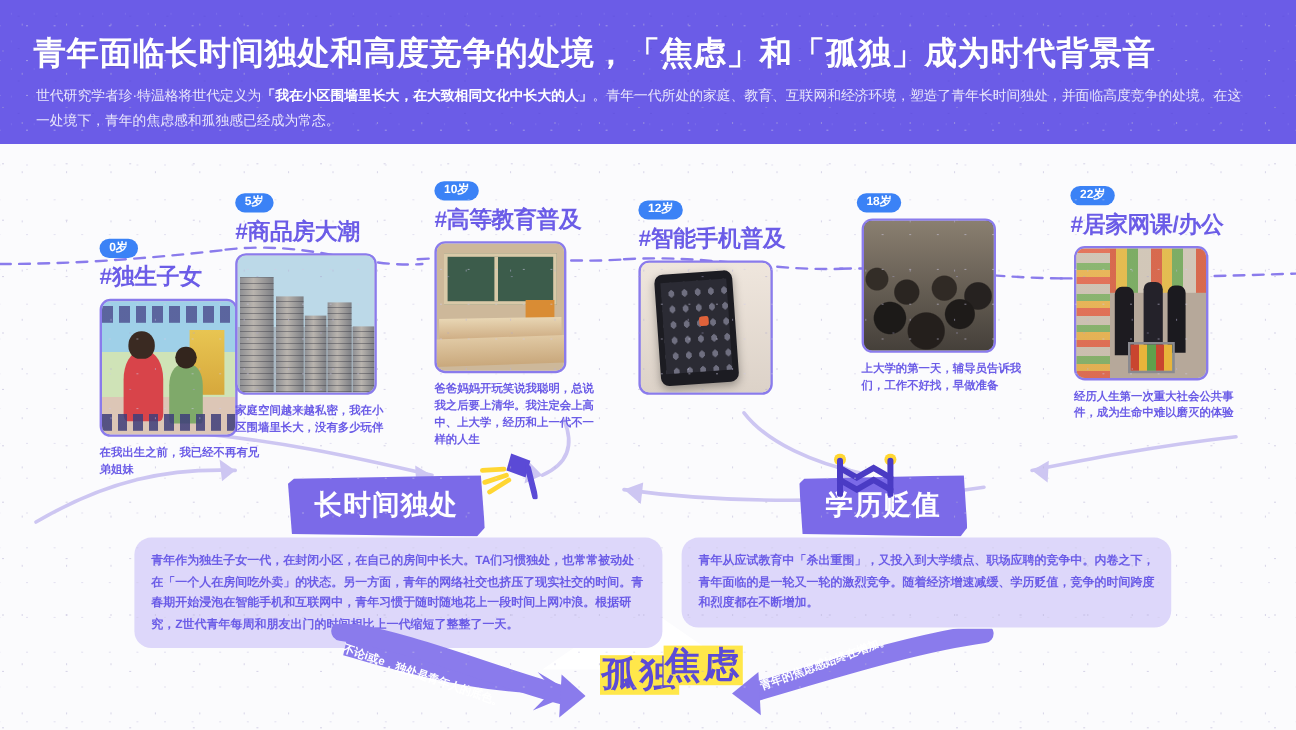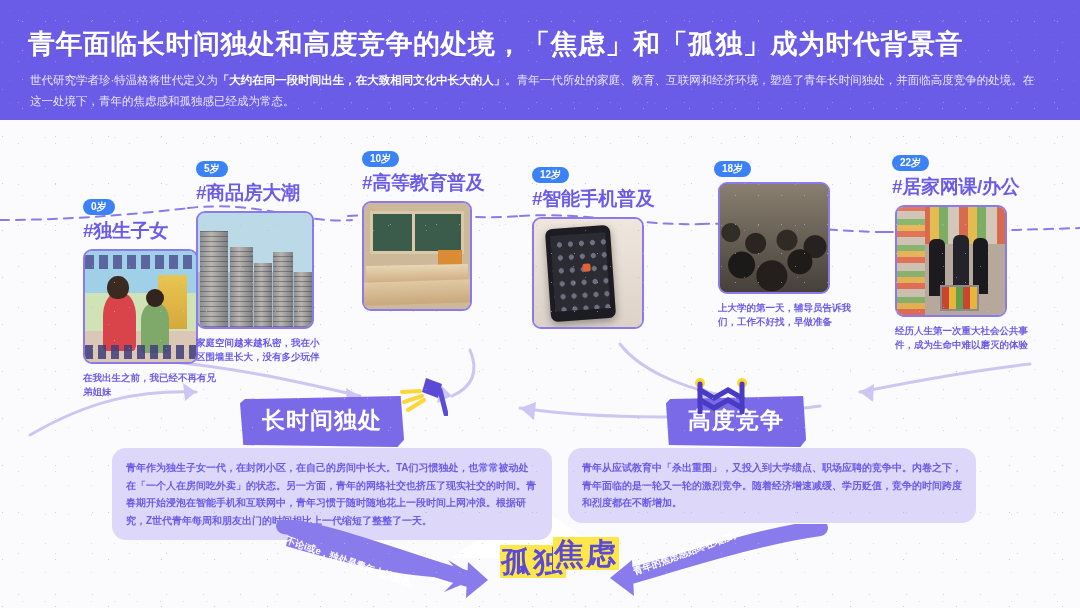--- a/index.html
+++ b/index.html
@@ -199,21 +199,21 @@
     font-size:9.5px; font-weight:bold; color:#ffffff;
     white-space:nowrap;
   }
 </style>
 </head>
 <body>
 
 <div class="header">
   <div class="h-title">青年面临长时间独处和高度竞争的处境，「焦虑」和「孤独」成为时代背景音</div>
   <div class="h-sub">
-    <span>世代研究学者珍·特温格将世代定义为</span><b>「大约在同一段时间出生，在大致相同文化中长大的人」</b><span>。青年一代所处的家庭、教育、互联网和经济环境，塑造了青年长时间独处，并面临高度竞争的处境。在这一处境下，青年的焦虑感和孤独感已经成为常态。</span>
+    <span>世代研究学者珍·特温格将世代定义为</span><b>「我在小区围墙里长大，在大致相同文化中长大的人」</b><span>。青年一代所处的家庭、教育、互联网和经济环境，塑造了青年长时间独处，并面临高度竞争的处境。在这一处境下，青年的焦虑感和孤独感已经成为常态。</span>
   </div>
 </div>
 
 <svg class="spine" viewBox="0 0 1080 260">
   <path d="M0 100 C 60 100, 120 96, 190 88" fill="none" stroke="#8a7bec" stroke-width="2" stroke-dasharray="9 7" stroke-linecap="round"></path>
   <path d="M188 88 C 260 80, 300 104, 352 100" fill="none" stroke="#8a7bec" stroke-width="2" stroke-dasharray="9 7" stroke-linecap="round"></path>
   <path d="M348 96 C 420 92, 470 100, 522 96" fill="none" stroke="#8a7bec" stroke-width="2" stroke-dasharray="9 7" stroke-linecap="round"></path>
   <path d="M520 96 C 590 92, 640 106, 702 104" fill="none" stroke="#8a7bec" stroke-width="2" stroke-dasharray="9 7" stroke-linecap="round"></path>
   <path d="M700 104 C 770 102, 830 112, 886 112" fill="none" stroke="#8a7bec" stroke-width="2" stroke-dasharray="9 7" stroke-linecap="round"></path>
   <path d="M884 112 C 950 112, 1020 110, 1080 108" fill="none" stroke="#8a7bec" stroke-width="2" stroke-dasharray="9 7" stroke-linecap="round"></path>
@@ -253,20 +253,21 @@
   <div class="age-pill">10岁</div>
   <div class="card-title">#高等教育普及</div>
   <div class="photo" style="width:110px;height:110px;">
     <div class="ph-inner ph-class">
       <div class="board"></div>
         <div class="chair"></div>
       <div class="desk2"></div>
         <div class="desk1"></div>
     </div>
   </div>
+  <div class="card-note" style="width:140px;">爸爸妈妈开玩笑说我聪明，总说我之后要上清华。我注定会上高中、上大学，经历和上一代不一样的人生</div>
 </div>
 
 <div class="card" style="left:532px; top:164px; width:165px;">
   <div class="age-pill">12岁</div>
   <div class="card-title">#智能手机普及</div>
   <div class="photo" style="width:112px;height:112px;">
     <div class="ph-inner ph-phone">
       <div class="dev">
           <div class="scr"></div>
         </div>
@@ -324,21 +325,21 @@
 <svg style="position:absolute;left:396px;top:374px;width:52px;height:42px;z-index:14;" viewBox="0 0 52 42">
   <path d="M30 4 L46 10 L42 24 L26 18 Z" fill="#5b4ad6"></path>
   <path d="M44 16 L50 40" stroke="#5b4ad6" stroke-width="5" fill="none" stroke-linecap="round"></path>
   <g stroke="#ffd633" stroke-width="4" stroke-linecap="round">
     <path d="M26 22 L8 28"></path>
       <path d="M28 26 L12 36"></path>
       <path d="M24 17 L6 18"></path>
   </g>
 </svg>
 
-<div class="tag-chip" style="left:666px; top:396px;">高度竞争</div>
+<div class="tag-chip" style="left:666px; top:396px;">学历贬值</div>
 <svg style="position:absolute;left:690px;top:378px;width:62px;height:36px;z-index:14;" viewBox="0 0 62 36">
   <circle cx="10" cy="5" r="5" fill="#ffd633"></circle>
     <circle cx="52" cy="5" r="5" fill="#ffd633"></circle>
   <path d="M10 6 L10 34" stroke="#4a3bc4" stroke-width="5" stroke-linecap="round"></path>
   <path d="M52 6 L52 34" stroke="#4a3bc4" stroke-width="5" stroke-linecap="round"></path>
   <path d="M10 12 L24 20 L38 12 L52 20" stroke="#4a3bc4" stroke-width="5" fill="none" stroke-linecap="round"></path>
   <path d="M10 22 L24 30 L38 22 L52 30" stroke="#4a3bc4" stroke-width="5" fill="none" stroke-linecap="round"></path>
 </svg>
 
 <div class="para" style="left:112px; top:448px; width:440px;">青年作为独生子女一代，在封闭小区，在自己的房间中长大。TA们习惯独处，也常常被动处在「一个人在房间吃外卖」的状态。另一方面，青年的网络社交也挤压了现实社交的时间。青春期开始浸泡在智能手机和互联网中，青年习惯于随时随地花上一段时间上网冲浪。根据研究，Z世代青年每周和朋友出门的时间相比上一代缩短了整整了一天。</div>

